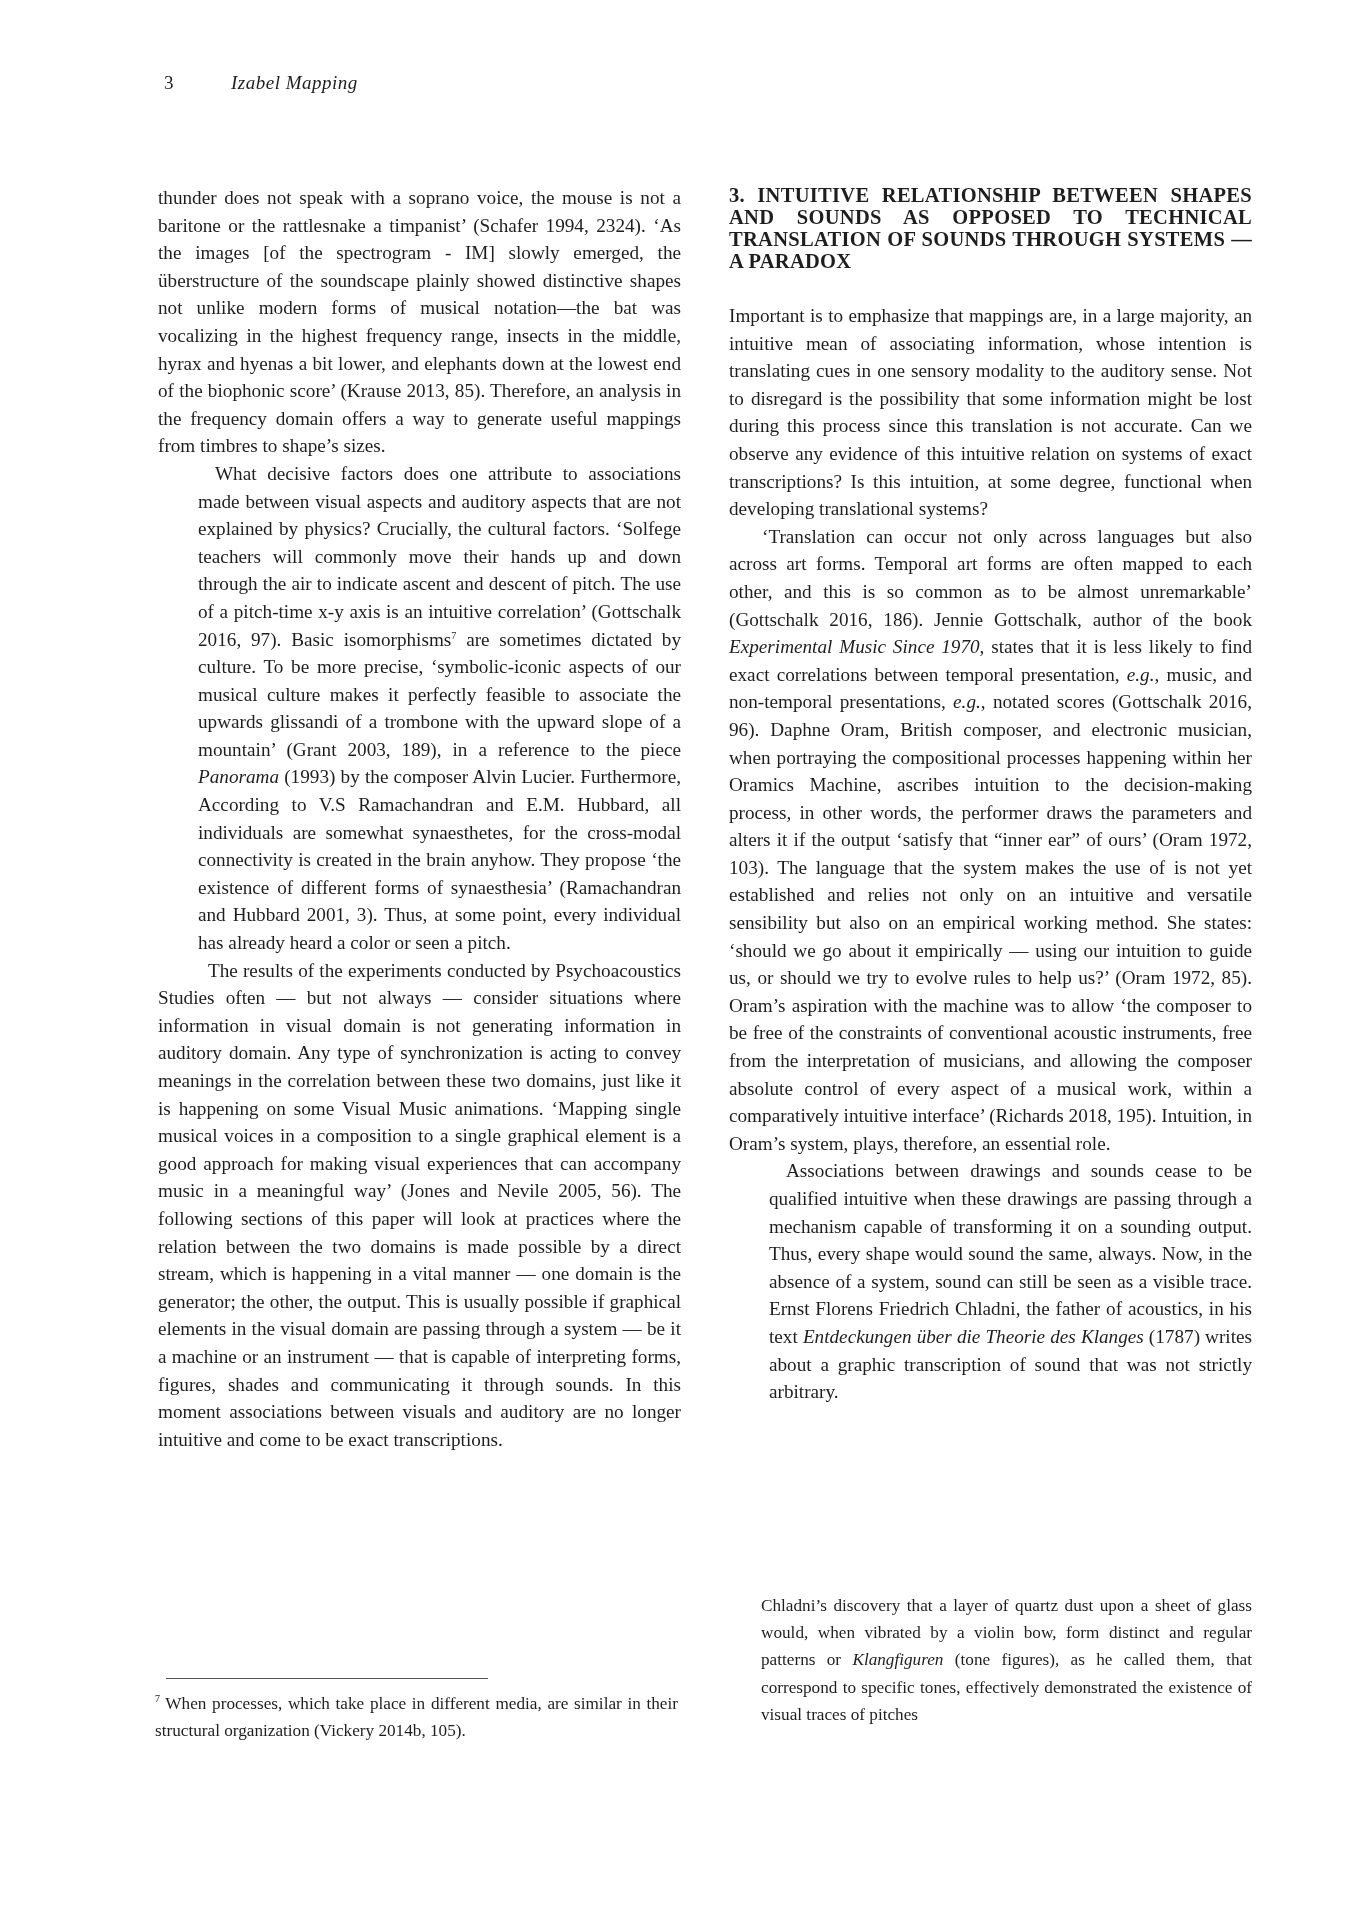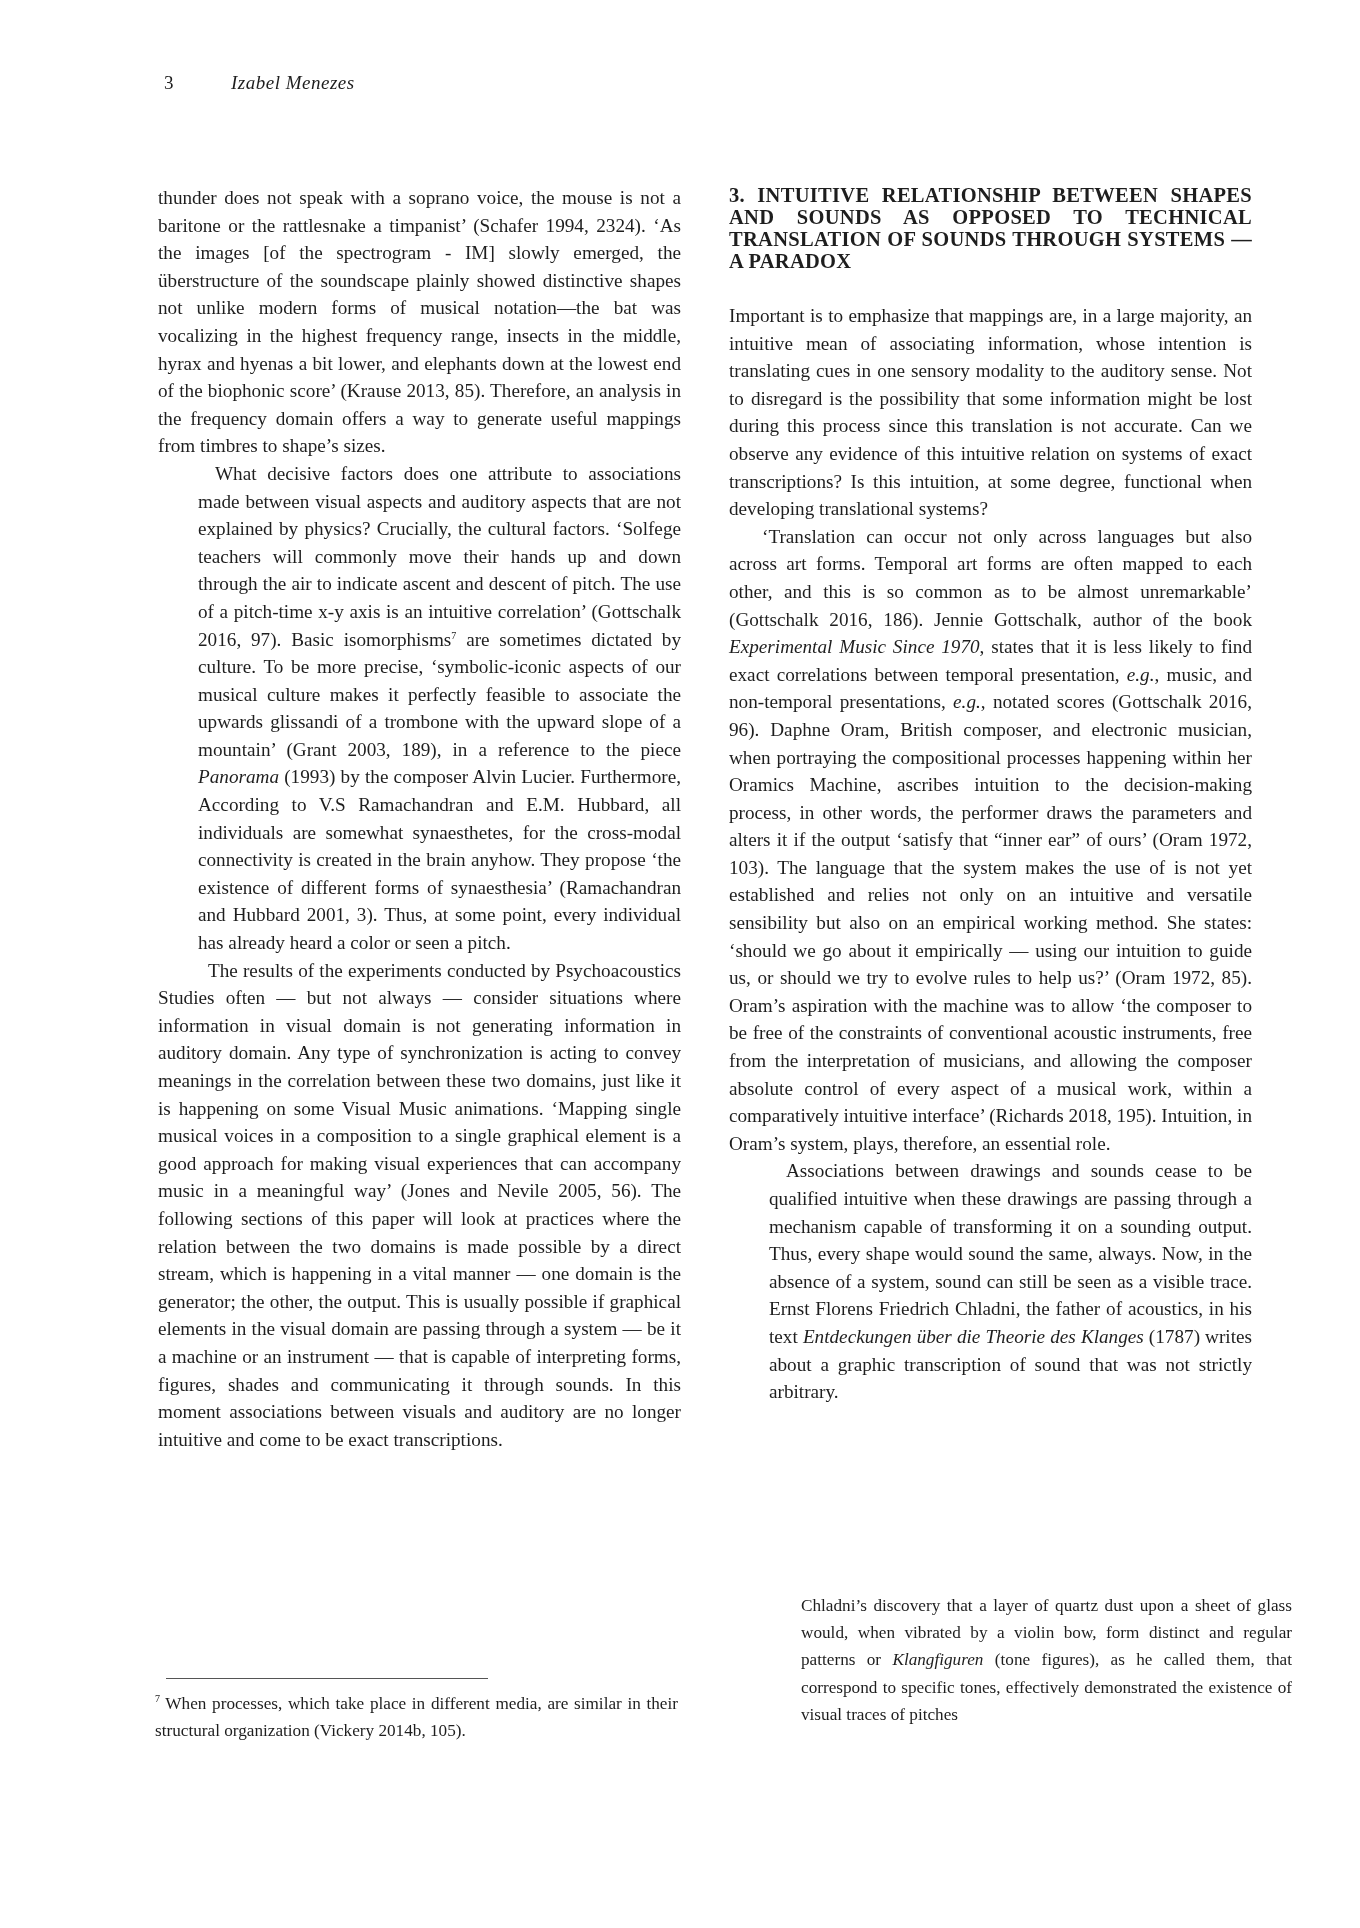--- a/index.html
+++ b/index.html
@@ -14,28 +14,28 @@
   p { margin: 0; text-align: justify; }
   .indent { text-indent: 17px; margin-left: 40px; }
   .indent-l { text-indent: 50px; }
   .indent-r { text-indent: 33px; }
   h2.section { margin: 0 0 30px 0; font-size: 20.5px; line-height: 22px; font-weight: bold; text-align: justify;
                text-align-last: left; letter-spacing: 0.3px; }
   sup { font-size: 10px; vertical-align: super; line-height: 0; }
   em { }
   .footnote-rule { position: absolute; left: 166px; top: 1678px; width: 322px; height: 1px; background: #555; }
   .footnote { position: absolute; left: 155px; top: 1690px; width: 523px; font-size: 17.2px; line-height: 27px; text-align: justify; }
-  .blockquote { position: absolute; left: 761px; top: 1592px; width: 491px; font-size: 17.2px; line-height: 27.2px; text-align: justify; margin-left: 40px; }
+  .blockquote { position: absolute; left: 761px; top: 1592px; width: 491px; font-size: 17.2px; line-height: 27.2px; text-align: justify; }
 </style>
 </head>
 <body>
 
 <div class="header">
   <span class="pnum">3</span>
-  <span class="author">Izabel Menezes</span>
+  <span class="author">Izabel Mapping</span>
 </div>
 
 <div class="col col-left">
   <p>thunder does not speak with a soprano voice, the mouse is not a baritone or the rattlesnake a timpanist’ (Schafer 1994, 2324). ‘As the images [of the spectrogram - IM] slowly emerged, the überstructure of the soundscape plainly showed distinctive shapes not unlike modern forms of musical notation—the bat was vocalizing in the highest frequency range, insects in the middle, hyrax and hyenas a bit lower, and elephants down at the lowest end of the biophonic score’ (Krause 2013, 85). Therefore, an analysis in the frequency domain offers a way to generate useful mappings from timbres to shape’s sizes.</p>
   <p class="indent"><span>What decisive factors does one attribute to associations made between visual aspects and auditory aspects that are not explained by physics? Crucially, the cultural factors. ‘Solfege teachers will commonly move their hands up and down through the air to indicate ascent and descent of pitch. The use of a pitch-time x-y axis is an intuitive correlation’ (Gottschalk 2016, 97). Basic isomorphisms</span><sup>7</sup><span> are sometimes dictated by culture. To be more precise, ‘symbolic-iconic aspects of our musical culture makes it perfectly feasible to associate the upwards glissandi of a trombone with the upward slope of a mountain’ (Grant 2003, 189), in a reference to the piece </span><em>Panorama</em><span> (1993) by the composer Alvin Lucier. Furthermore, According to V.S Ramachandran and E.M. Hubbard, all individuals are somewhat synaesthetes, for the cross-modal connectivity is created in the brain anyhow. They propose ‘the existence of different forms of synaesthesia’ (Ramachandran and Hubbard 2001, 3). Thus, at some point, every individual has already heard a color or seen a pitch.</span></p>
   <p class="indent-l">The results of the experiments conducted by Psychoacoustics Studies often — but not always — consider situations where information in visual domain is not generating information in auditory domain. Any type of synchronization is acting to convey meanings in the correlation between these two domains, just like it is happening on some Visual Music animations. ‘Mapping single musical voices in a composition to a single graphical element is a good approach for making visual experiences that can accompany music in a meaningful way’ (Jones and Nevile 2005, 56). The following sections of this paper will look at practices where the relation between the two domains is made possible by a direct stream, which is happening in a vital manner — one domain is the generator; the other, the output. This is usually possible if graphical elements in the visual domain are passing through a system — be it a machine or an instrument — that is capable of interpreting forms, figures, shades and communicating it through sounds. In this moment associations between visuals and auditory are no longer intuitive and come to be exact transcriptions.</p>
 </div>
 
 <div class="footnote-rule"></div>
 <div class="footnote"><sup>7</sup><span> When processes, which take place in different media, are similar in their structural organization (Vickery 2014b, 105).</span></div>

